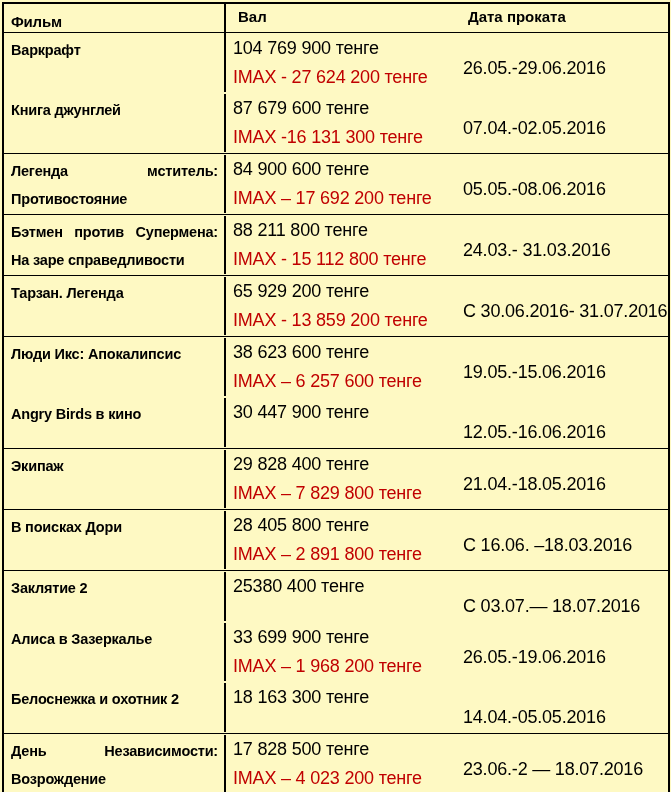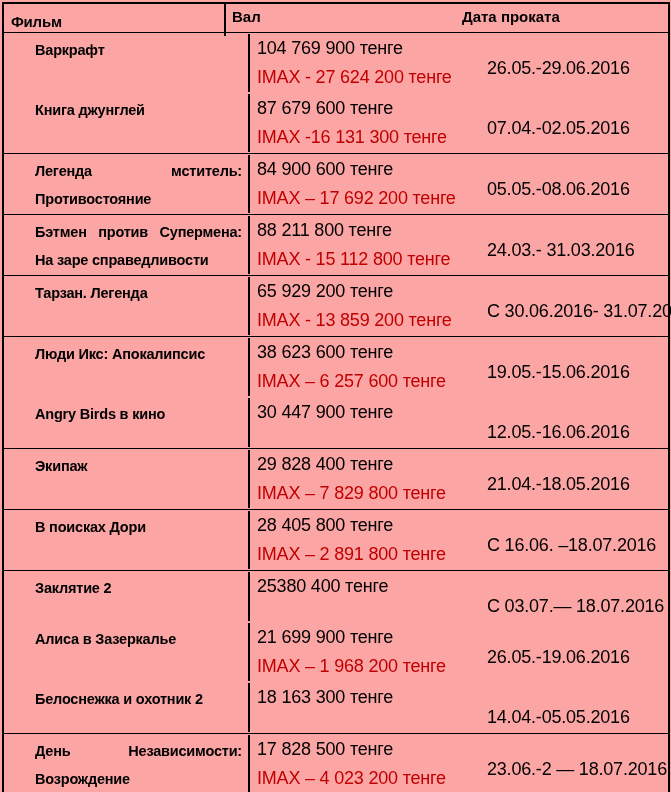--- a/index.html
+++ b/index.html
@@ -3,21 +3,21 @@
 <meta charset="utf-8">
 <style>
   html, body {
     margin: 0; padding: 0;
     background: #ffffff;
     font-family: "Liberation Sans", "DejaVu Sans", sans-serif;
   }
   .page {
     position: relative;
     width: 671px; height: 792px;
-    background: #fca5a5;
+    background: #fef9c3;
     overflow: hidden;
   }
   .film-table {
     position: absolute;
     left: 2px; top: 2px;
     width: 664px;
     border: 2px solid var(--line, #000);
     color: var(--ink, #000);
   }
   .row {
@@ -29,22 +29,22 @@
     border-right: 2px solid var(--line, #000);
     padding: 2px 6px 0 7px;
     font-weight: bold;
     font-size: 14.5px;
     line-height: 28px;
     letter-spacing: -0.2px;
   }
   .cell.c1.justify { text-align: justify; }
   .header-row { height: 28px; }
   .header-row .cell { font-weight: bold; font-size: 15px; padding-top: 4px; }
-  .header-row .c2, .header-row .c3 { padding-left: 6px; }
-  .group { border-top: 1.5px solid var(--line, #000); padding-left: 24px; }
+  .header-row .c2, .header-row .c3 { padding-left: 12px; }
+  .group { border-top: 1.5px solid var(--line, #000); }
   .entry { padding: 1px 0; }
   .para {
     height: 29px;
     display: flex;
     align-items: center;
     font-size: 18px;
     letter-spacing: -0.2px;
     white-space: nowrap;
   }
   .c2 .para { padding-left: 7px; }
@@ -154,38 +154,38 @@
           </div>
         </div>
         <div class="group">
           <div class="row entry">
             <div class="cell c1">В поисках Дори</div>
             <div class="cell c2">
               <div class="para value">28 405 800  тенге</div>
               <div class="para imax">IMAX – 2 891 800  тенге</div>
             </div>
             <div class="cell c3">
-              <div class="para dates">С 16.06. –18.07.2016</div>
+              <div class="para dates">С 16.06. –18.03.2016</div>
             </div>
           </div>
         </div>
         <div class="group">
           <div class="row entry">
             <div class="cell c1">Заклятие 2</div>
             <div class="cell c2">
               <div class="para value">25380 400  тенге</div>
             </div>
             <div class="cell c3">
               <div class="para dates">С 03.07.— 18.07.2016</div>
             </div>
           </div>
           <div class="row entry">
             <div class="cell c1">Алиса в Зазеркалье</div>
             <div class="cell c2">
-              <div class="para value">21 699 900  тенге</div>
+              <div class="para value">33 699 900  тенге</div>
               <div class="para imax">IMAX – 1 968 200  тенге</div>
             </div>
             <div class="cell c3">
               <div class="para dates">26.05.-19.06.2016</div>
             </div>
           </div>
           <div class="row entry">
             <div class="cell c1">Белоснежка и охотник 2</div>
             <div class="cell c2">
               <div class="para value">18 163 300 тенге</div>

